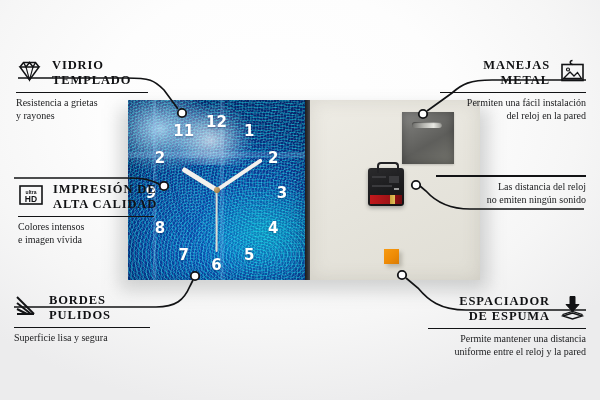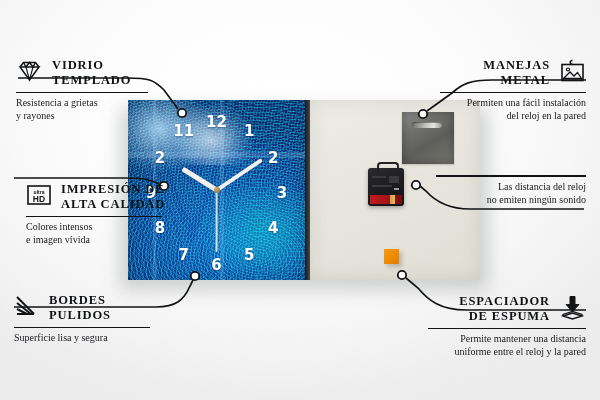--- a/index.html
+++ b/index.html
@@ -202,21 +202,21 @@
       <span>
         <div class="ttl">VIDRIO</div>
         <div class="ttl">TEMPLADO</div>
       </span>
     </div>
     <div class="rule" style="width:132px;"></div>
     <div class="desc">Resistencia a grietas</div>
     <div class="desc">y rayones</div>
   </div>
 
-  <div class="callout left" style="left:26px;top:166px;width:142px;">
+  <div class="callout left" style="left:18px;top:166px;width:142px;">
     <div class="row">
       <span class="ic">
         <svg width="26" height="24" viewBox="0 0 26 24">
           <rect x="2" y="3" width="22" height="18" fill="none" stroke="#121315" stroke-width="1.6"></rect>
           <text x="13" y="10.5" font-family="Liberation Sans, sans-serif" font-size="5" font-weight="bold" fill="#121315" text-anchor="middle">ultra</text>
           <text x="13" y="18.5" font-family="Liberation Sans, sans-serif" font-size="8.5" font-weight="bold" fill="#121315" text-anchor="middle">HD</text>
         </svg>
       </span>
       <span>
         <div class="ttl">IMPRESIÓN DE</div>

